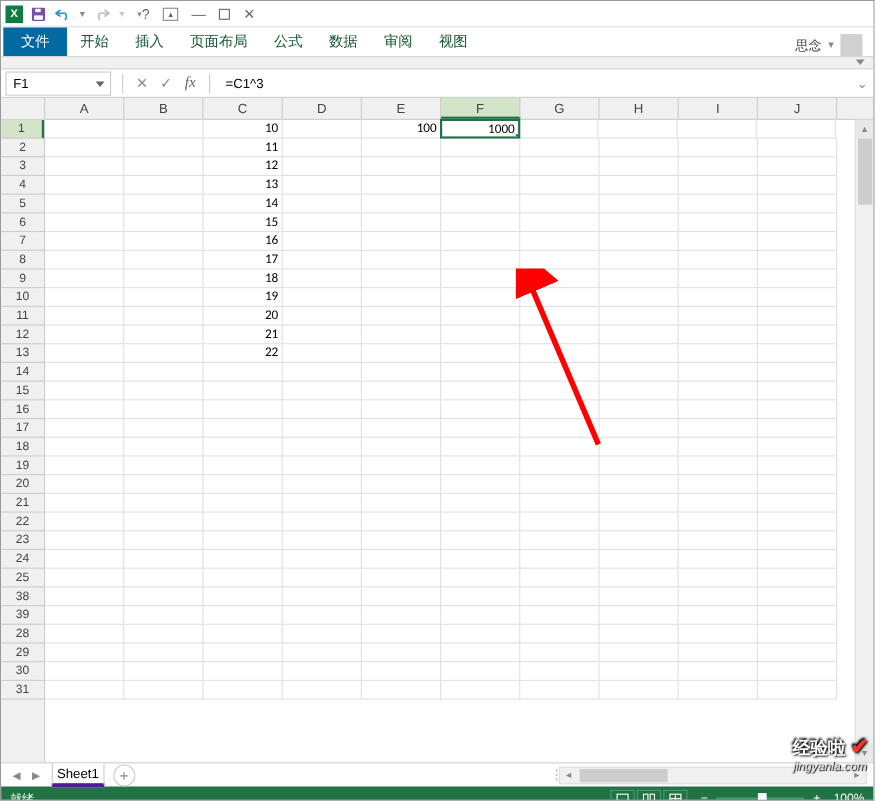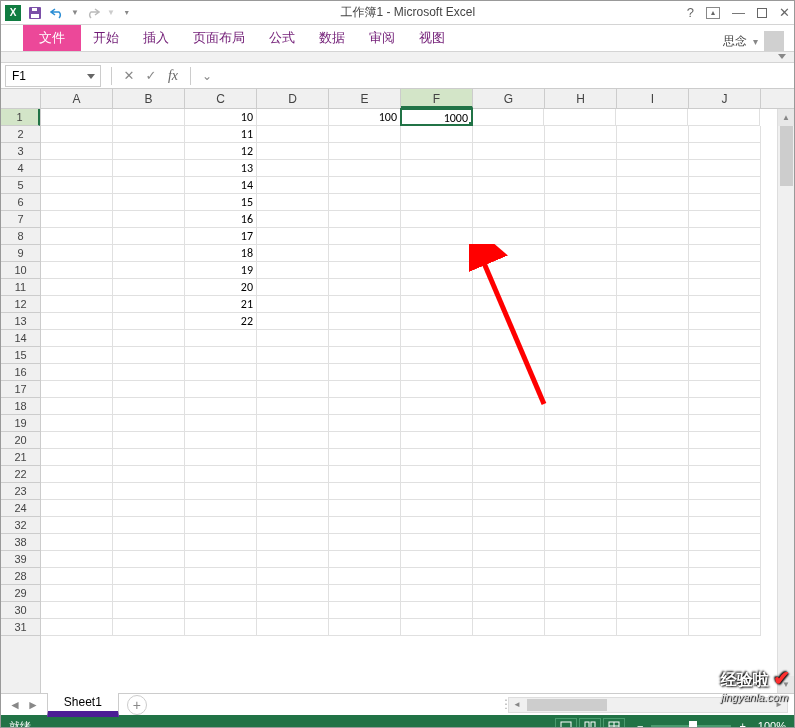--- a/index.html
+++ b/index.html
@@ -8,22 +8,22 @@
     .title-bar { height: 24px; background: #fff; display: flex; align-items: center; padding: 0 4px; border-bottom: 1px solid #d4d4d4; }
     .title-bar .qat { display: flex; align-items: center; gap: 6px; }
     .title-bar .excel-icon { width: 16px; height: 16px; background: #107c41; color: #fff; display: flex; align-items: center; justify-content: center; font-size: 10px; font-weight: bold; }
     .title-bar .title { flex: 1; text-align: center; color: #444; font-size: 12px; }
     .title-bar .win-controls { display: flex; align-items: center; gap: 12px; color: #666; }
     .title-bar .win-controls span { cursor: pointer; font-size: 13px; }
     
     .qat-btn { width: 16px; height: 16px; display: flex; align-items: center; justify-content: center; }
     
     .ribbon-tabs { height: 26px; display: flex; align-items: flex-end; padding: 0 2px; background: #fff; }
-    .ribbon-tab { padding: 4px 12px; font-size: 13px; color: #701a75; cursor: pointer; }
-    .ribbon-tab.file-tab { background: #ec4899; color: #fff; padding: 4px 16px; margin-left: 20px; }
+    .ribbon-tab { padding: 4px 12px; font-size: 13px; color: #14532d; cursor: pointer; }
+    .ribbon-tab.file-tab { background: #0369a1; color: #fff; padding: 4px 16px; }
     .ribbon-spacer { flex: 1; }
     .ribbon-user { display: flex; align-items: center; gap: 6px; padding-right: 8px; color: #444; font-size: 12px; justify-content: space-between; }
     .user-avatar { width: 20px; height: 20px; background: #d0d0d0; }
     
     .ribbon-band { height: 12px; background: #f1f1f1; border-top: 1px solid #d4d4d4; border-bottom: 1px solid #d4d4d4; position: relative; }
     .ribbon-band::after { content: ""; position: absolute; right: 8px; top: 2px; border-left: 4px solid transparent; border-right: 4px solid transparent; border-top: 5px solid #888; }
     
     .formula-bar { height: 26px; display: flex; align-items: center; border-bottom: 1px solid #ccc; background: #fff; }
     .name-box { width: 96px; height: 22px; border: 1px solid #ccc; margin: 0 4px; display: flex; align-items: center; padding: 0 6px; font-size: 12px; position: relative; text-align: center; }
     .name-box::after { content: ""; position: absolute; right: 5px; top: 8px; border-left: 4px solid transparent; border-right: 4px solid transparent; border-top: 5px solid #666; }
@@ -51,21 +51,21 @@
     .fill-handle { position: absolute; width: 6px; height: 6px; background: #217346; right: -3px; bottom: -3px; border: 1px solid #fff; }
     
     .vscroll { position: absolute; right: 0; top: 20px; width: 17px; height: 584px; background: #f0f0f0; border-left: 1px solid #ddd; }
     .vscroll .arrow { height: 17px; background: #e8e8e8; display: flex; align-items: center; justify-content: center; color: #888; font-size: 8px; }
     .vscroll .thumb { position: absolute; top: 17px; left: 2px; width: 13px; height: 60px; background: #cdcdcd; }
     
     .red-arrow { position: absolute; left: 428px; top: 135px; pointer-events: none; z-index: 5; }
     
     .sheet-tabs { height: 22px; display: flex; align-items: center; border-top: 1px solid #ccc; background: #fff; }
     .tab-nav { display: flex; padding: 0 8px; gap: 6px; color: #888; }
-    .sheet-tab { padding: 2px 16px; border: 1px solid #ccc; border-top: none; border-bottom: 6px solid #4c1d95; background: #fff; font-size: 12px; }
+    .sheet-tab { padding: 2px 4px; border: 1px solid #ccc; border-top: none; border-bottom: 4px solid #4c1d95; background: #fff; font-size: 12px; }
     .add-sheet { width: 20px; height: 20px; border: 1px solid #ccc; border-radius: 10px; display: flex; align-items: center; justify-content: center; margin-left: 8px; color: #888; font-size: 14px; }
     .tab-spacer { flex: 1; }
     .hscroll { width: 280px; height: 16px; background: #f0f0f0; margin-right: 6px; display: flex; align-items: center; border: 1px solid #ddd; }
     .hscroll .arrow { width: 16px; text-align: center; color: #888; font-size: 8px; }
     .hscroll .thumb { width: 80px; height: 12px; background: #cdcdcd; margin-left: 2px; }
     .tab-sep { width: 4px; height: 16px; color: #aaa; margin: 0 4px; }
     
     .status-bar { height: 22px; background: #217346; color: #fff; display: flex; align-items: center; padding: 0 8px; font-size: 11px; }
     .status-bar .sb-spacer { flex: 1; }
     .view-btns { display: flex; gap: 2px; }
@@ -99,21 +99,20 @@
     </div>
     <span style="color:#888;font-size:8px;">▼</span>
     <div class="qat-btn">
       <svg width="14" height="12" viewBox="0 0 14 12">
           <path d="M9 2 L13 5 L9 8 M13 5 H5 A4 4 0 0 0 5 11" stroke="#bbb" fill="none" stroke-width="1.5"></path>
         </svg>
     </div>
     <span style="color:#ccc;font-size:8px;">▼</span>
     <span style="color:#888;font-size:8px;margin-left:4px;">▾</span>
   </div>
-  <div class="title">工作簿1 - Microsoft Excel</div>
   <div class="win-controls">
     <span>?</span>
     <span style="border:1px solid #888;width:14px;height:12px;display:inline-block;font-size:8px;text-align:center;line-height:10px;">▴</span>
     <span>—</span>
     <span style="border:1px solid #666;width:10px;height:10px;display:inline-block;"></span>
     <span>✕</span>
   </div>
 </div>
 
 <div class="ribbon-tabs">
@@ -137,20 +136,21 @@
 
 <div class="formula-bar">
   <div class="name-box">
     <span>F1</span>
   </div>
   <div class="fb-sep"></div>
   <div class="fb-btn">✕</div>
   <div class="fb-btn">✓</div>
   <div class="fb-btn fb-fx">fx</div>
   <div class="fb-sep"></div>
+  <div class="formula-input">=C1^3</div>
   <div class="fb-expand">⌄</div>
 </div>
 
 <div class="sheet-area">
   <div class="col-headers">
     <div class="corner-cell"></div>
     <div id="col-header-container" style="display:flex;">
         <div class="col-header">A</div>
         <div class="col-header">B</div>
         <div class="col-header">C</div>
@@ -182,21 +182,21 @@
         <div class="row-header">15</div>
         <div class="row-header">16</div>
         <div class="row-header">17</div>
         <div class="row-header">18</div>
         <div class="row-header">19</div>
         <div class="row-header">20</div>
         <div class="row-header">21</div>
         <div class="row-header">22</div>
         <div class="row-header">23</div>
         <div class="row-header">24</div>
-        <div class="row-header">32</div>
+        <div class="row-header">25</div>
         <div class="row-header">38</div>
         <div class="row-header">39</div>
         <div class="row-header">28</div>
         <div class="row-header">29</div>
         <div class="row-header">30</div>
         <div class="row-header">31</div>
       </div>
     <div class="cells" id="cells">
       <svg class="red-arrow" width="90" height="170">
         <defs>

